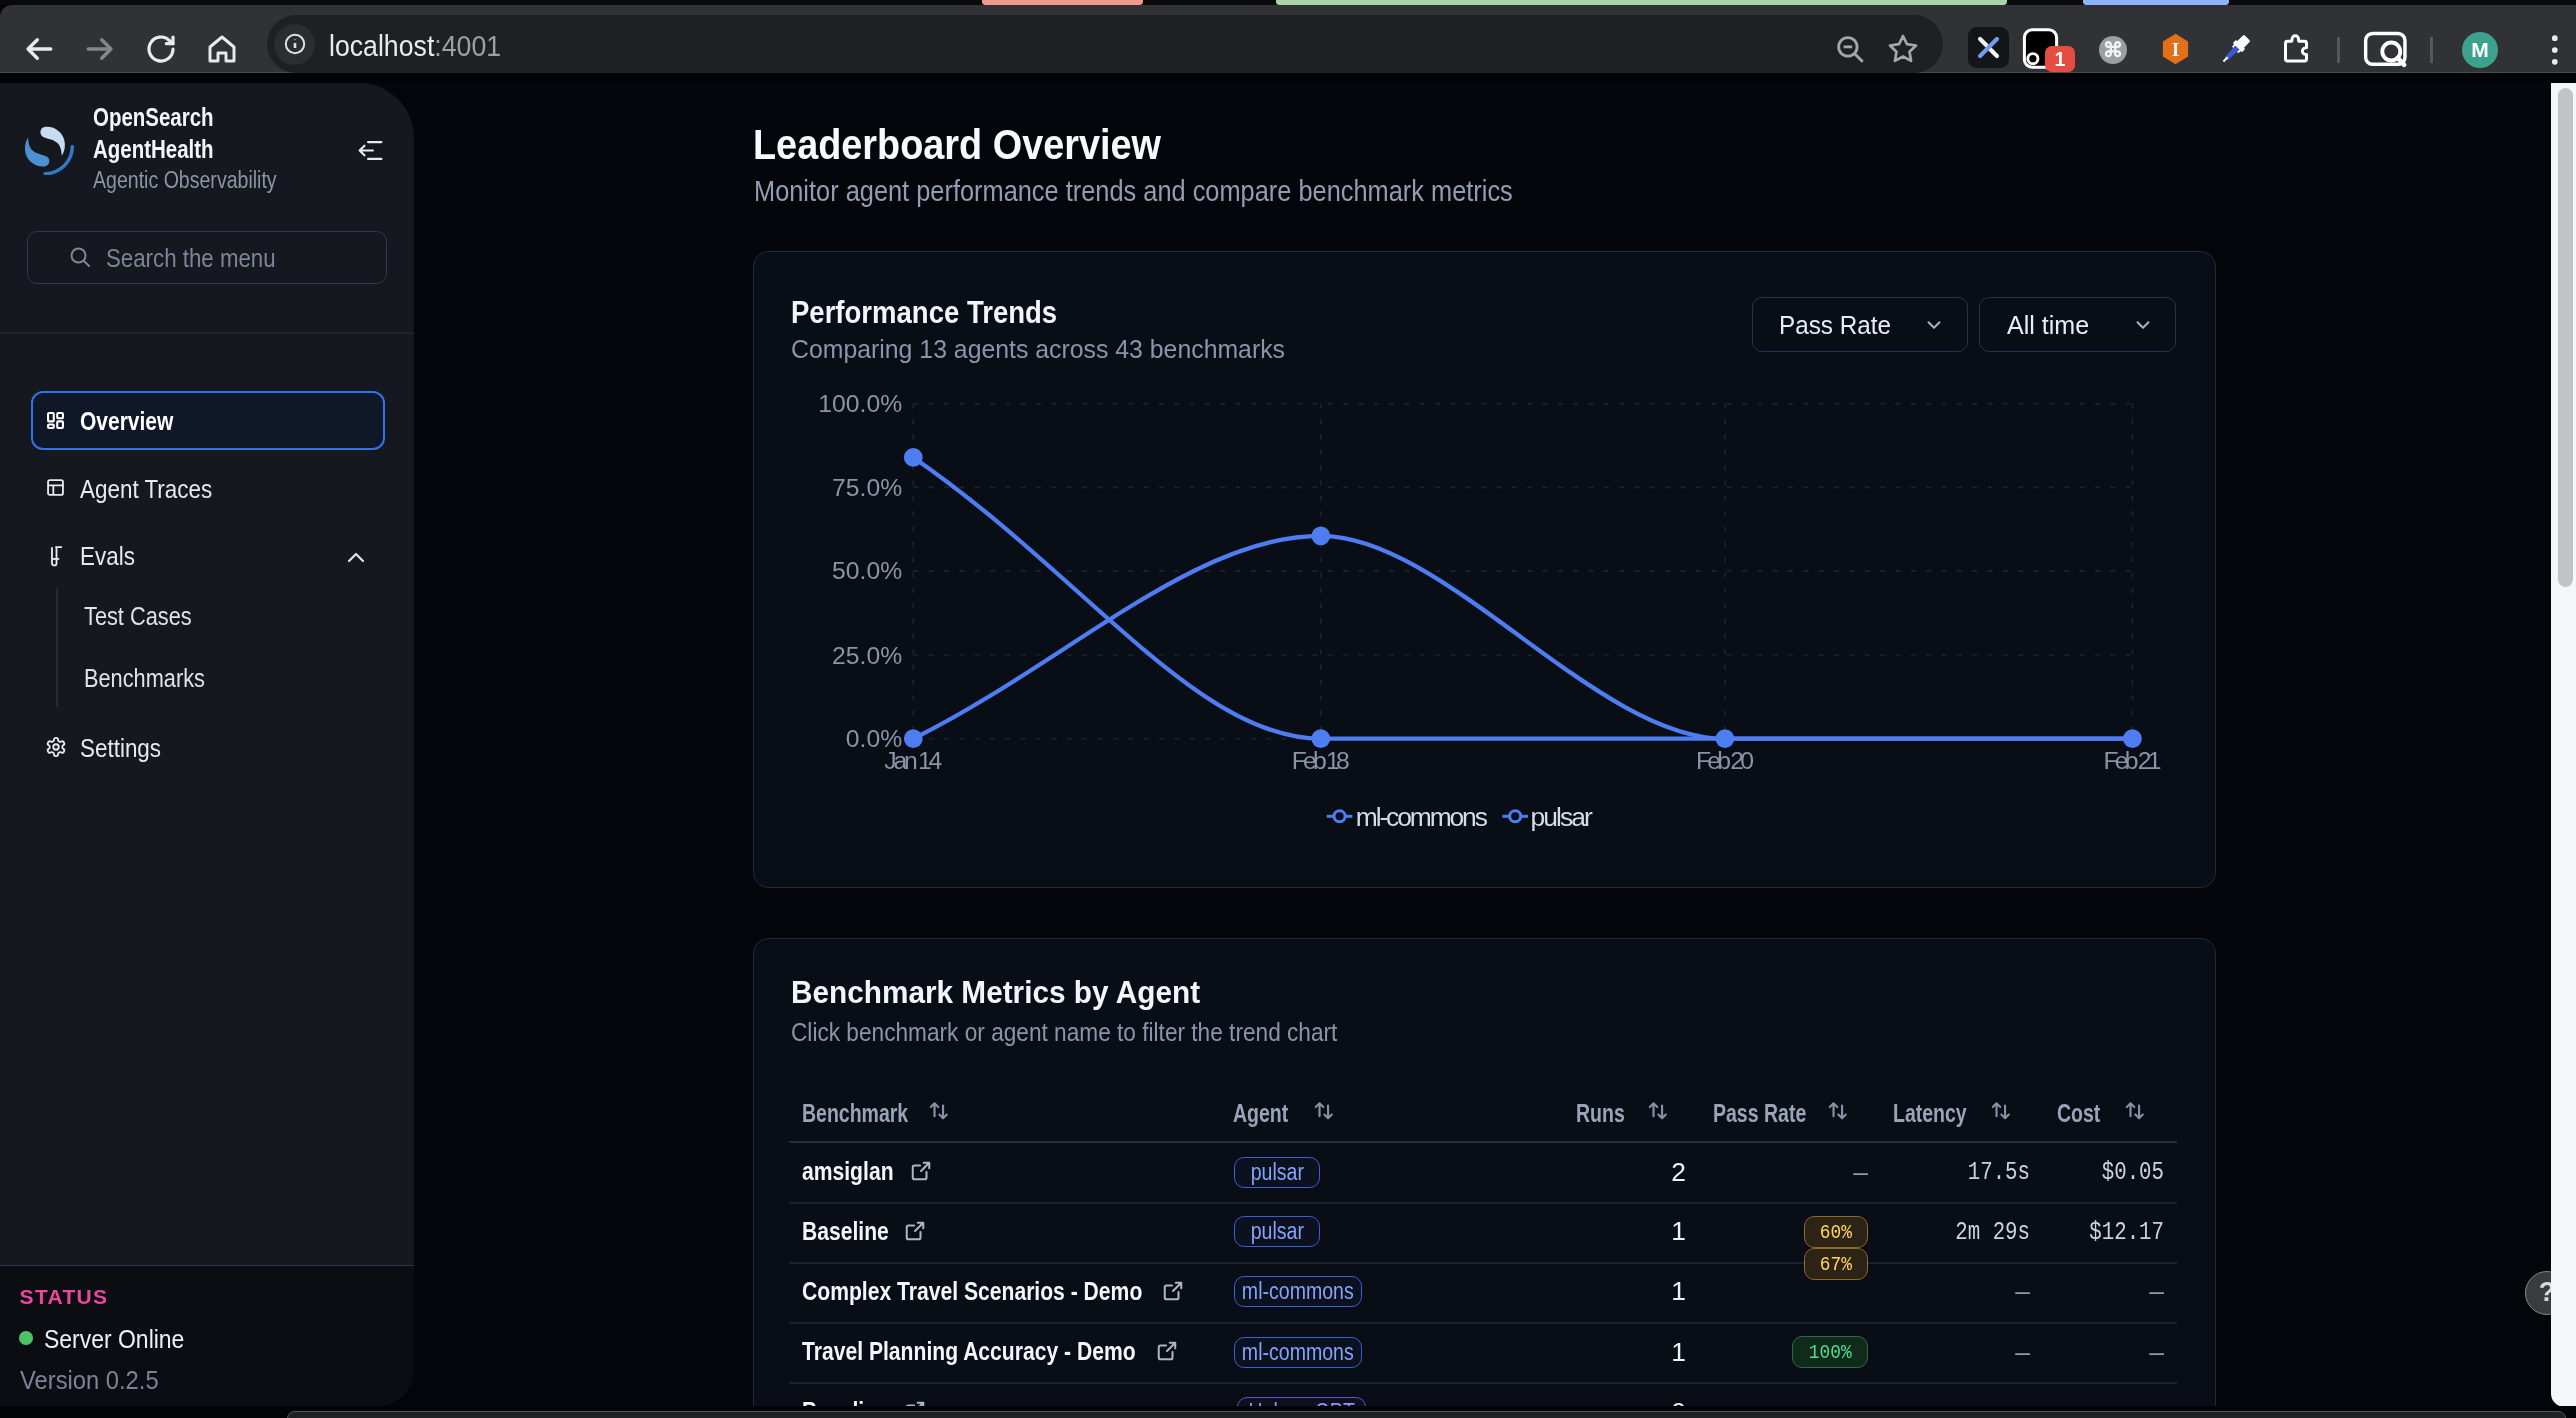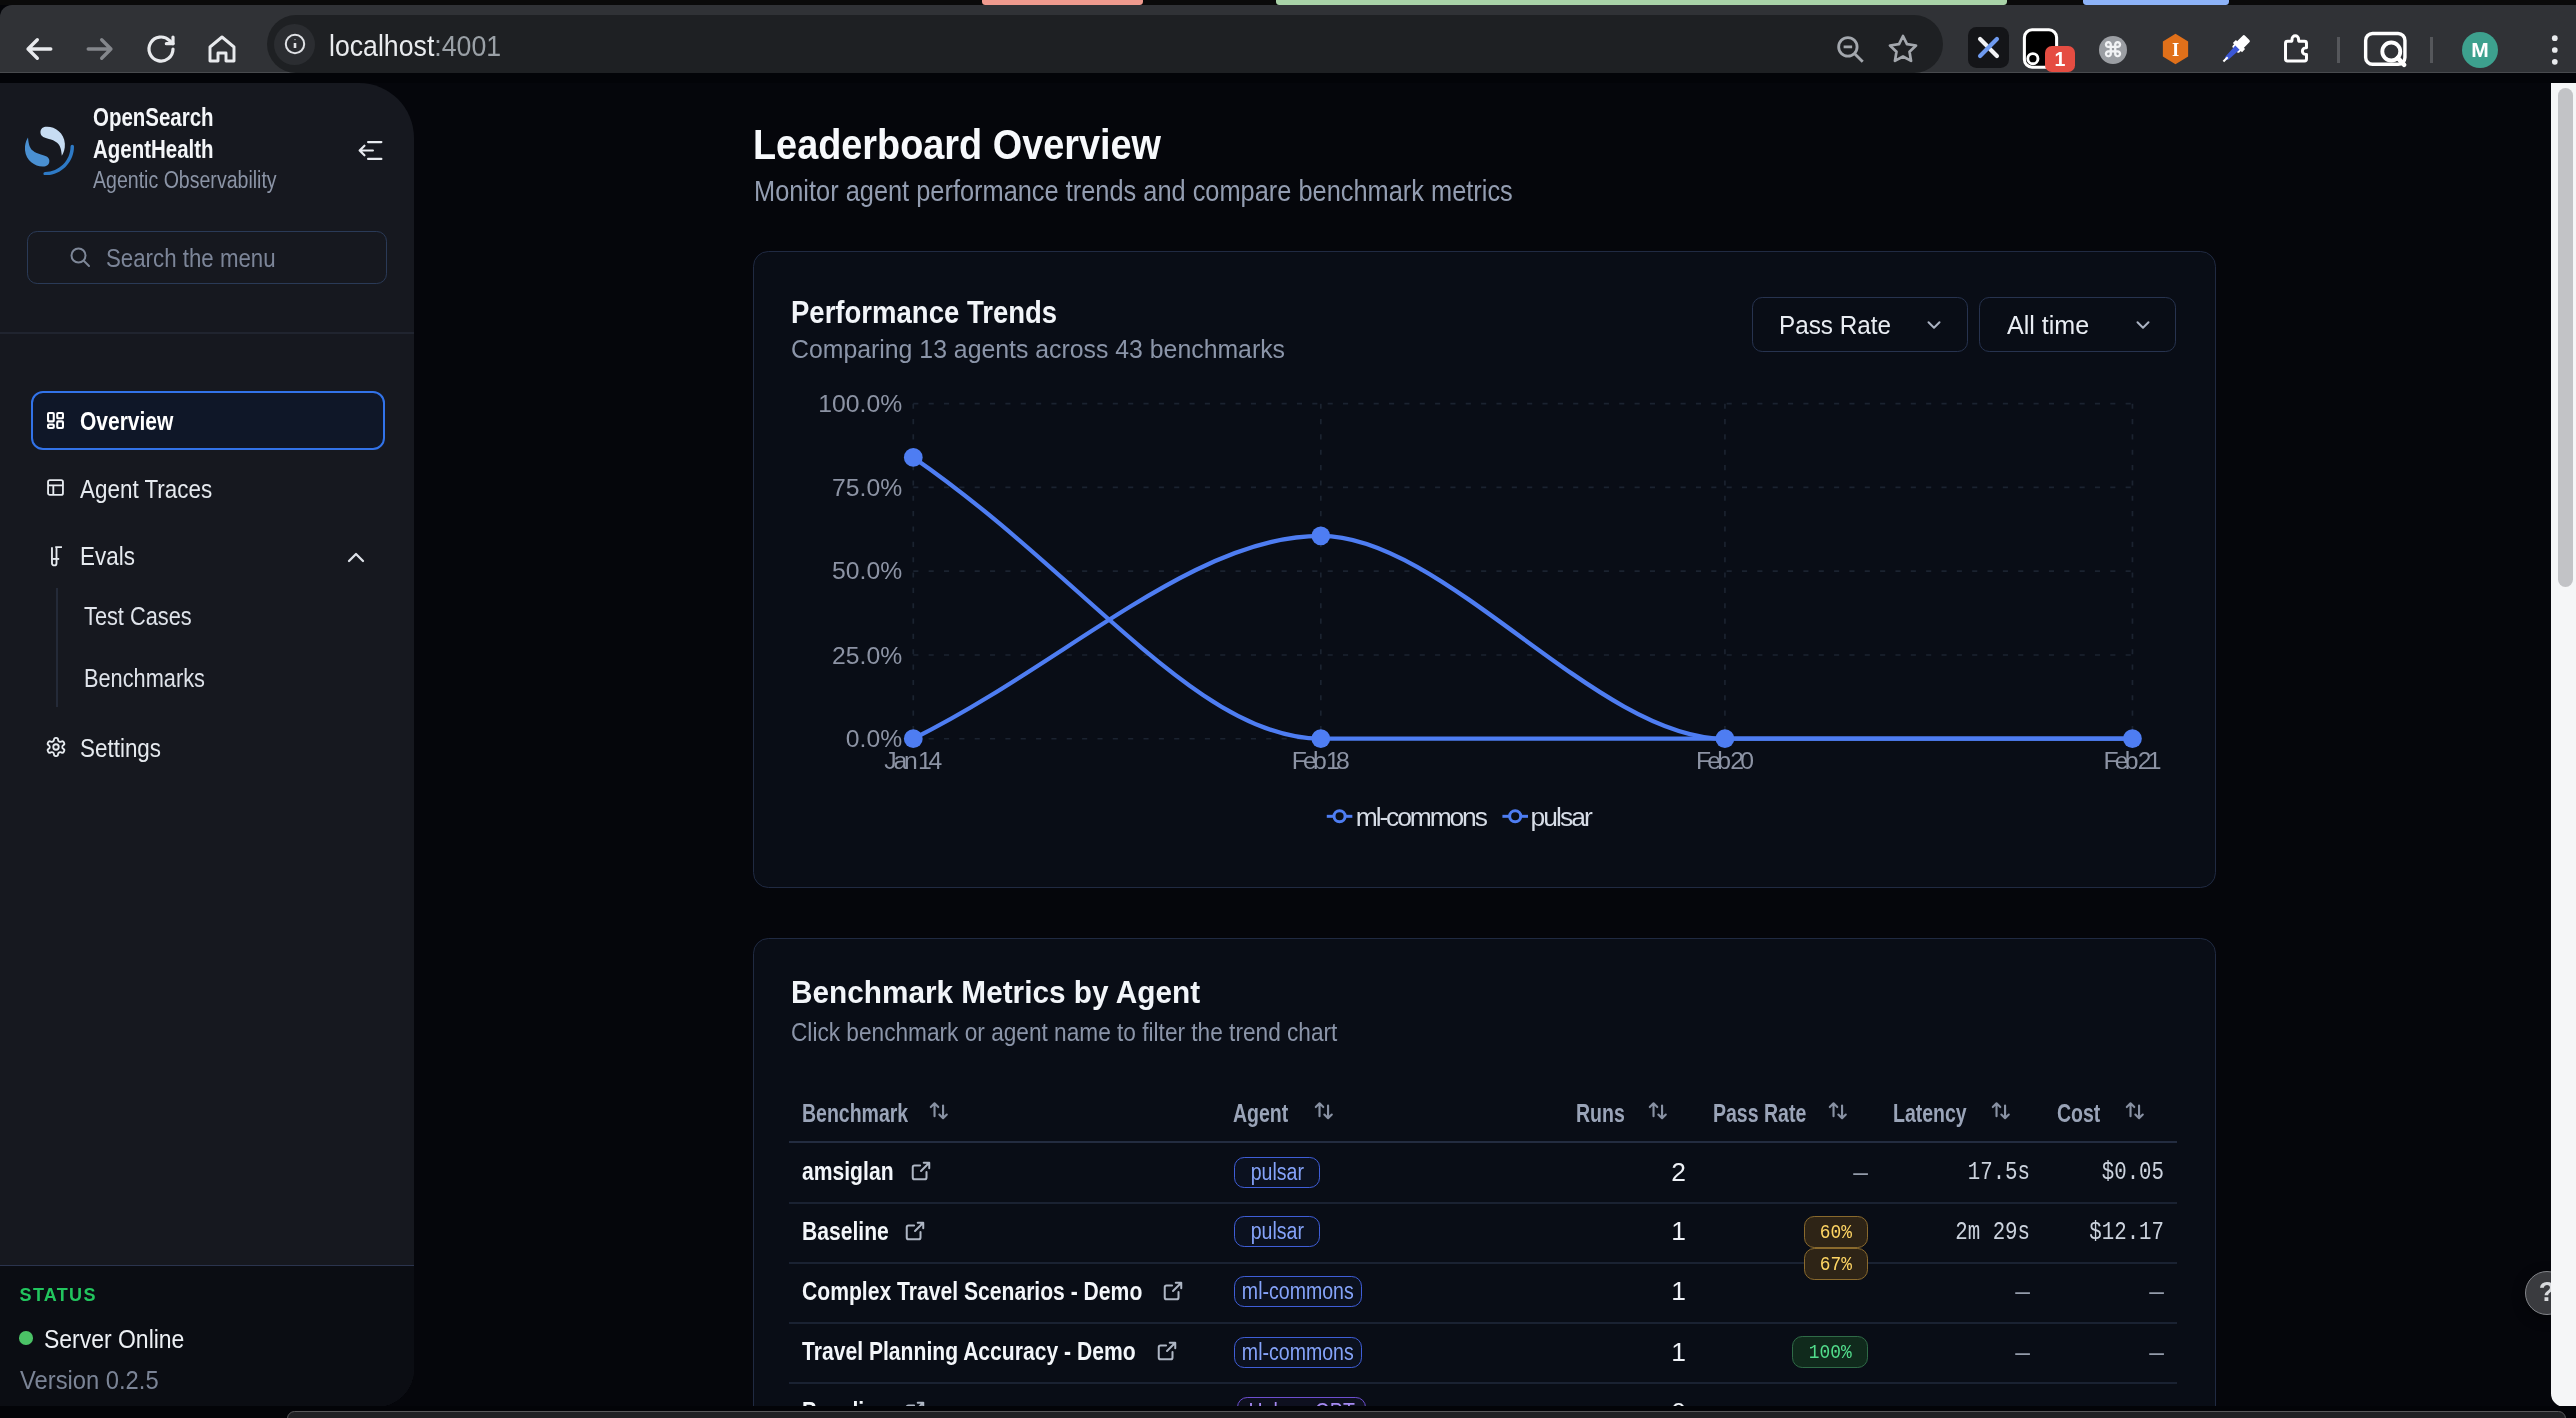--- a/index.html
+++ b/index.html
@@ -144,21 +144,21 @@
     <path d="M5 15l7-7 7 7"></path>
   </svg>
 <div class="abs" style="left:56px;top:588px;width:1.7px;height:119px;background:#242a38"></div>
 <div class="abs nav" style="left:84px;top:602px;font-size:25.6px;color:#dfe3ea">Test Cases</div>
 <div class="abs nav" style="left:84px;top:664px;font-size:25.6px;color:#dfe3ea">Benchmarks</div>
 <svg class="abs" style="left:45px;top:736px" width="22" height="22" viewBox="0 0 24 24" fill="none" stroke="#e6eaef" stroke-width="2" stroke-linecap="round" stroke-linejoin="round">
     <path d="M12.22 2h-.44a2 2 0 0 0-2 2v.18a2 2 0 0 1-1 1.73l-.43.25a2 2 0 0 1-2 0l-.15-.08a2 2 0 0 0-2.73.73l-.22.38a2 2 0 0 0 .73 2.73l.15.1a2 2 0 0 1 1 1.72v.51a2 2 0 0 1-1 1.74l-.15.09a2 2 0 0 0-.73 2.73l.22.38a2 2 0 0 0 2.73.73l.15-.08a2 2 0 0 1 2 0l.43.25a2 2 0 0 1 1 1.73V20a2 2 0 0 0 2 2h.44a2 2 0 0 0 2-2v-.18a2 2 0 0 1 1-1.73l.43-.25a2 2 0 0 1 2 0l.15.08a2 2 0 0 0 2.73-.73l.22-.39a2 2 0 0 0-.73-2.73l-.15-.08a2 2 0 0 1-1-1.74v-.5a2 2 0 0 1 1-1.74l.15-.09a2 2 0 0 0 .73-2.73l-.22-.38a2 2 0 0 0-2.73-.73l-.15.08a2 2 0 0 1-2 0l-.43-.25a2 2 0 0 1-1-1.73V4a2 2 0 0 0-2-2z"></path>
     <circle cx="12" cy="12" r="3"></circle>
   </svg>
 <div class="abs nav" style="left:80px;top:733px">Settings</div>
-<div class="abs" style="left:19.6px;top:1285px;font-size:18px;font-weight:bold;letter-spacing:1.3px;color:#22c55e">STATUS</div>
+<div class="abs" style="left:19.6px;top:1285px;font-size:21px;font-weight:bold;letter-spacing:1.3px;color:#ec4899">STATUS</div>
 <div class="abs" style="left:19px;top:1331px;width:13.6px;height:13.6px;border-radius:50%;background:#4bc266"></div>
 <div class="abs" style="left:44px;top:1324px;font-size:26.4px;color:#edf0f4;transform:scaleX(.87);transform-origin:0 50%">Server Online</div>
 <div class="abs" style="left:19.6px;top:1366px;font-size:25px;color:#7b8496;transform:scaleX(.95);transform-origin:0 50%">Version 0.2.5</div>
 
 <div class="abs" style="left:753px;top:123px;font-size:43px;font-weight:bold;color:#f7f9fc;line-height:43px;transform:scaleX(.88);transform-origin:0 0;white-space:nowrap">Leaderboard Overview</div>
 <div class="abs" style="left:754px;top:176px;font-size:29px;color:#939db1;line-height:30px;transform:scaleX(.875);transform-origin:0 0;white-space:nowrap">Monitor agent performance trends and compare benchmark metrics</div>
 <div class="abs" style="left:753px;top:251px;width:1463px;height:637px;background:#090d16;border:1.7px solid #202a42;border-radius:15.3px"></div>
 <div class="abs" style="left:791px;top:296px;font-size:32px;font-weight:bold;color:#f2f5f9;line-height:32px;transform:scaleX(.86);transform-origin:0 50%;white-space:nowrap">Performance Trends</div>
 <div class="abs" style="left:791px;top:336px;font-size:25.6px;color:#8b95a9;line-height:26.4px;transform:scaleX(.97);transform-origin:0 50%;white-space:nowrap">Comparing 13 agents across 43 benchmarks</div>
 <div class="abs" style="left:1752px;top:297px;width:216px;height:55px;border:1.7px solid #27334f;border-radius:10.2px;background:#090d16"></div>

